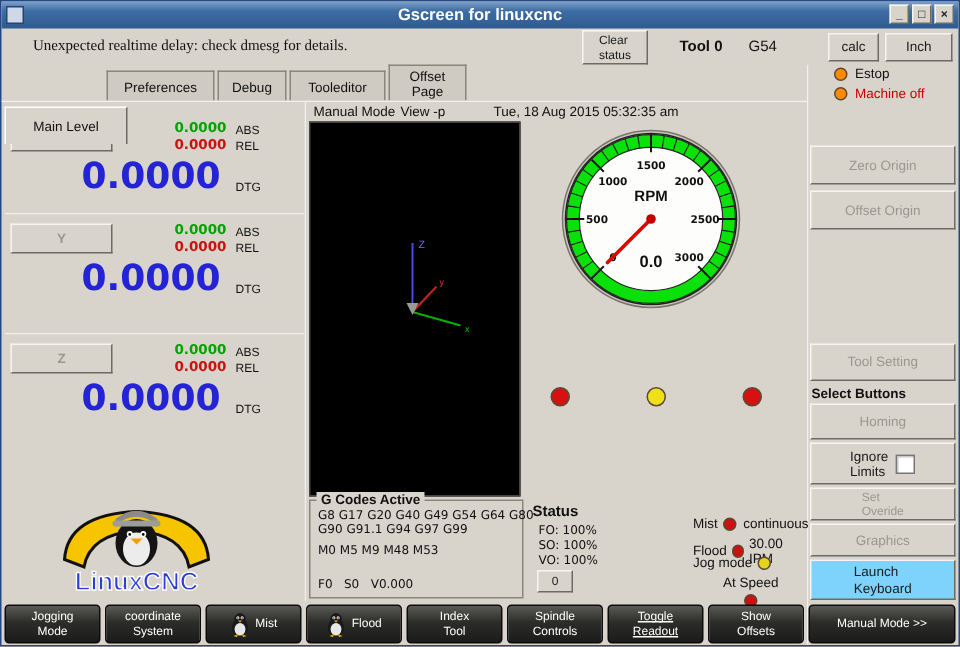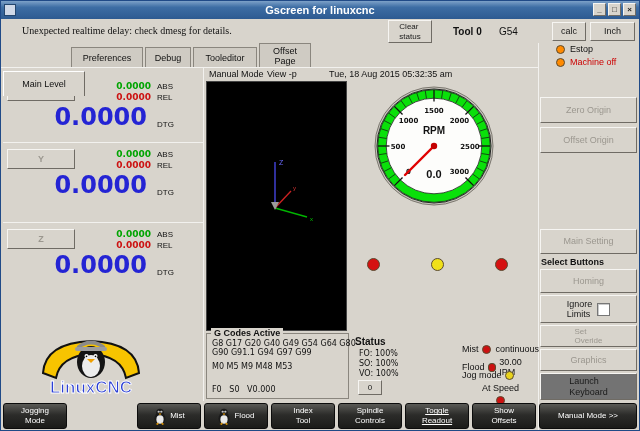--- a/index.html
+++ b/index.html
@@ -3,21 +3,21 @@
 <meta charset="utf-8">
 <style>
   html,body{margin:0;padding:0;}
   body{font-family:"Liberation Sans",sans-serif;background:#8f8f8f;}
   .window{position:relative;width:640px;height:431px;background:#d8d4cc;border:1px solid #204a87;overflow:hidden;font-size:9px;color:#111;box-sizing:border-box;}
   .abs{position:absolute;box-sizing:border-box;}
   .titlebar{left:0;top:0;width:638px;height:18px;background:linear-gradient(#7da1c8,#3d6da4 35%,#2d5a91);color:#fff;text-align:center;font-weight:bold;font-size:11px;line-height:18px;}
   .tbtn{width:13px;height:13px;background:#d8d4cc;border:1px solid;border-color:#f6f5f2 #6f6b64 #6f6b64 #f6f5f2;font-size:8px;line-height:11px;text-align:center;color:#222;font-weight:bold;}
   .btn{background:#d8d4cc;border:1px solid;border-color:#f6f5f2 #6f6b64 #6f6b64 #f6f5f2;display:flex;align-items:center;justify-content:center;text-align:left;font-size:9px;color:#1a1a1a;line-height:1.15;}
   .btn.disabled{color:#9b978f;}
-  .btn.light{background:#737373;}
+  .btn.light{background:#7dd3fc;}
   .dark{background:linear-gradient(#5a5a56,#2c2c2a 45%,#1b1b19);color:#fff;border:1px solid #0c0c0c;border-radius:3px;display:flex;align-items:center;justify-content:center;text-align:center;font-size:8px;line-height:1.2;gap:3px;}
   .tab{position:absolute;background:#cfcbc3;border:1px solid #8a867e;border-bottom:none;display:flex;align-items:center;justify-content:center;text-align:center;font-size:9px;box-sizing:border-box;}
   .tab.active{background:#d8d4cc;border-color:#fff #6f6b64 #d8d4cc #fff;z-index:2;}
   .led{display:inline-block;border-radius:50%;border:1px solid #5a4a30;box-sizing:border-box;}
   .ml{white-space:pre-line;}
   .gc{font-size:8px;font-family:"DejaVu Sans",sans-serif;white-space:pre;}
   .dro-main{font-size:24px;font-weight:bold;color:#2424d4;text-align:right;font-family:"DejaVu Sans",sans-serif;}
   .small-val{font-size:9px;font-weight:bold;text-align:right;font-family:"DejaVu Sans",sans-serif;}
   .lbl{font-size:8px;color:#111;}
   .sep-h{height:1px;background:#b3afa7;border-bottom:1px solid #f2f1ee;}
@@ -222,37 +222,39 @@
     <span>Jog mode</span>
     <span class="led" style="width: 9px; height: 9px; background: rgb(232, 211, 28);"></span>
   </div>
   <div class="abs ind-row" style="left:461px;top:382px;width:77px;flex-direction:column;">
     <span>At Speed</span>
     <span class="led" style="width: 9px; height: 9px; background: rgb(204, 17, 17);"></span>
   </div>
 
   <div class="abs btn disabled" style="left:539px;top:96px;width:97px;height:26px;">Zero Origin</div>
   <div class="abs btn disabled" style="left:539px;top:126px;width:97px;height:26px;">Offset Origin</div>
-  <div class="abs btn disabled" style="left:539px;top:228px;width:97px;height:25px;">Main Setting</div>
+  <div class="abs btn disabled" style="left:539px;top:228px;width:97px;height:25px;">Tool Setting</div>
   <div class="abs" style="left:540px;top:256px;font-size:9px;font-weight:bold;">Select Buttons</div>
   <div class="abs btn" style="left:539px;top:294px;width:97px;height:28px;">
     <span class="ml">Ignore
 Limits</span>
     <span class="checkbox"></span>
   </div>
   <div class="abs btn disabled" style="left:539px;top:268px;width:97px;height:24px;">Homing</div>
   <div class="abs btn disabled ml" style="left:539px;top:324px;width:97px;height:22px;font-size:8px;">Set
 Overide</div>
   <div class="abs btn disabled" style="left:539px;top:348px;width:97px;height:22px;">Graphics</div>
   <div class="abs btn light ml" style="left:539px;top:372px;width:97px;height:27px;">Launch
 Keyboard</div>
   <div class="abs dark" style="left:538px;top:402px;width:98px;height:26px;">Manual Mode &gt;&gt;</div>
 
   <div class="abs dark ml" style="left:2px;top:402px;width:64px;height:26px;">Jogging
 Mode</div>
+  <div class="abs dark ml" style="left:69px;top:402px;width:64px;height:26px;">coordinate
+System</div>
   <div class="abs dark" style="left:136px;top:402px;width:64px;height:26px;">
     <svg class="tux" viewBox="0 0 14 17">
         <use href="#tux-shape"></use>
       </svg>
     <span>Mist</span>
   </div>
   <div class="abs dark" style="left:203px;top:402px;width:64px;height:26px;">
     <svg class="tux" viewBox="0 0 14 17">
         <use href="#tux-shape"></use>
       </svg>

